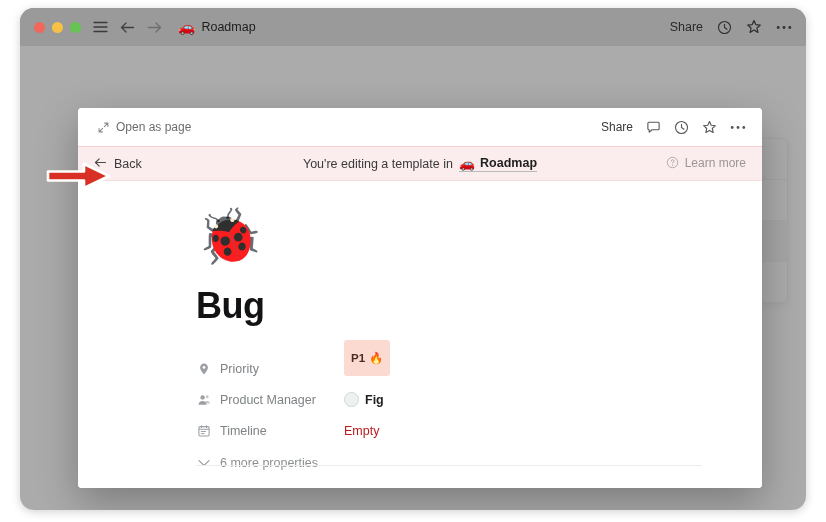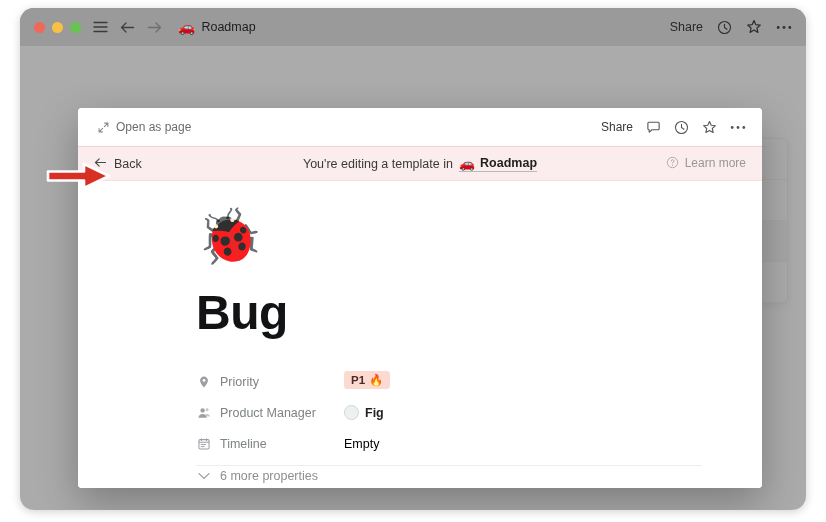--- a/index.html
+++ b/index.html
@@ -299,21 +299,21 @@
   }
   .body-inner { padding-left: 118px; padding-right: 60px; }
 
   .page-emoji {
     font-size: 54px;
     line-height: 1;
     margin-bottom: 22px;
     display: block;
   }
   .page-title {
-    font-size: 48px;
+    font-size: 36px;
     font-weight: bold;
     color: #111315;
     letter-spacing: -0.5px;
     margin-bottom: 22px;
   }
 
   .props { display: flex; flex-direction: column; gap: 4px; }
   .prop-row {
     display: flex;
     align-items: flex-end;
@@ -329,28 +329,28 @@
   }
   .prop-ico {
     width: 15px; height: 15px;
     display: inline-flex;
     align-items: center;
     justify-content: center;
     color: #9b9fa3;
     flex: none;
   }
   .prop-val { font-size: 12.5px; color: #26282c; display: flex; align-items: center; gap: 6px; }
-  .prop-val.empty { color: #000000; margin-top: 28px; }
+  .prop-val.empty { color: #b91c1c; margin-top: 28px; }
 
   .badge-p1 {
     background: #fbdad2;
     color: #4b2b24;
     font-size: 11.5px;
     font-weight: bold;
-    padding: 2px 7px;
+    padding: 11px 7px;
     border-radius: 3px;
     display: inline-flex;
     align-items: center;
     gap: 4px;
   }
   .person-chip {
     display: inline-flex;
     align-items: center;
     gap: 6px;
     font-size: 12.5px;

